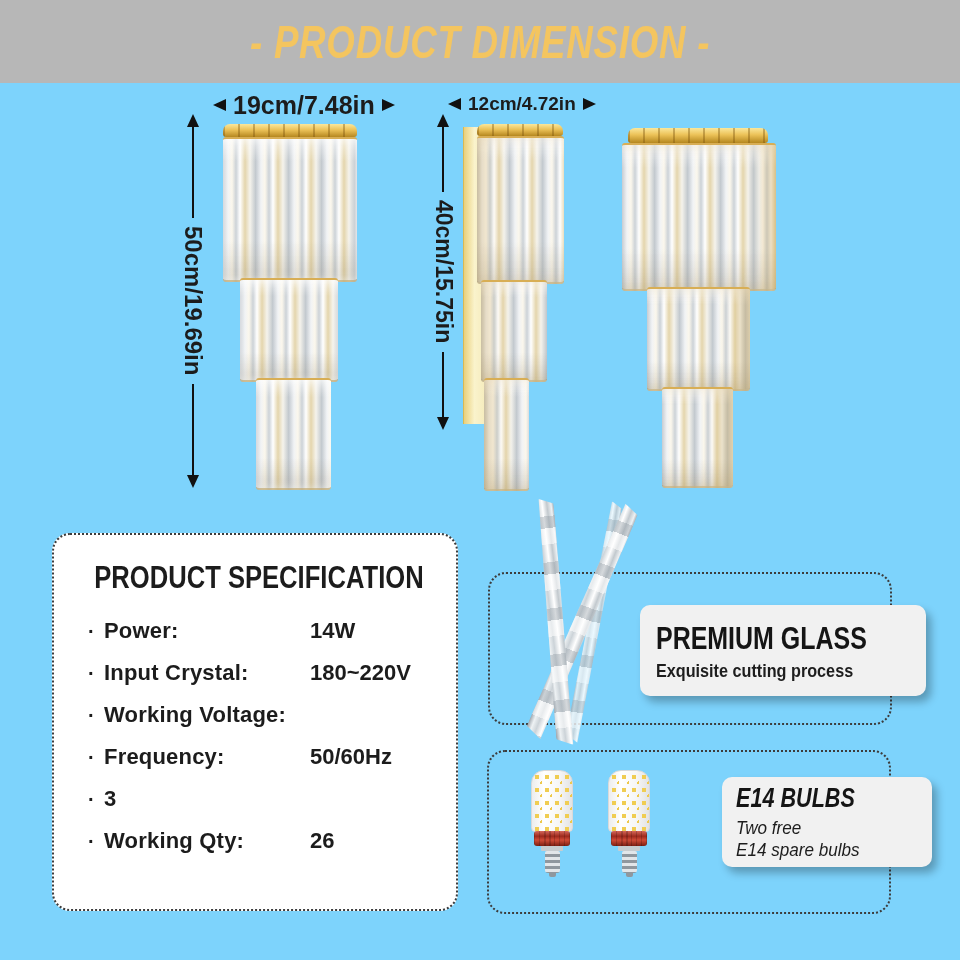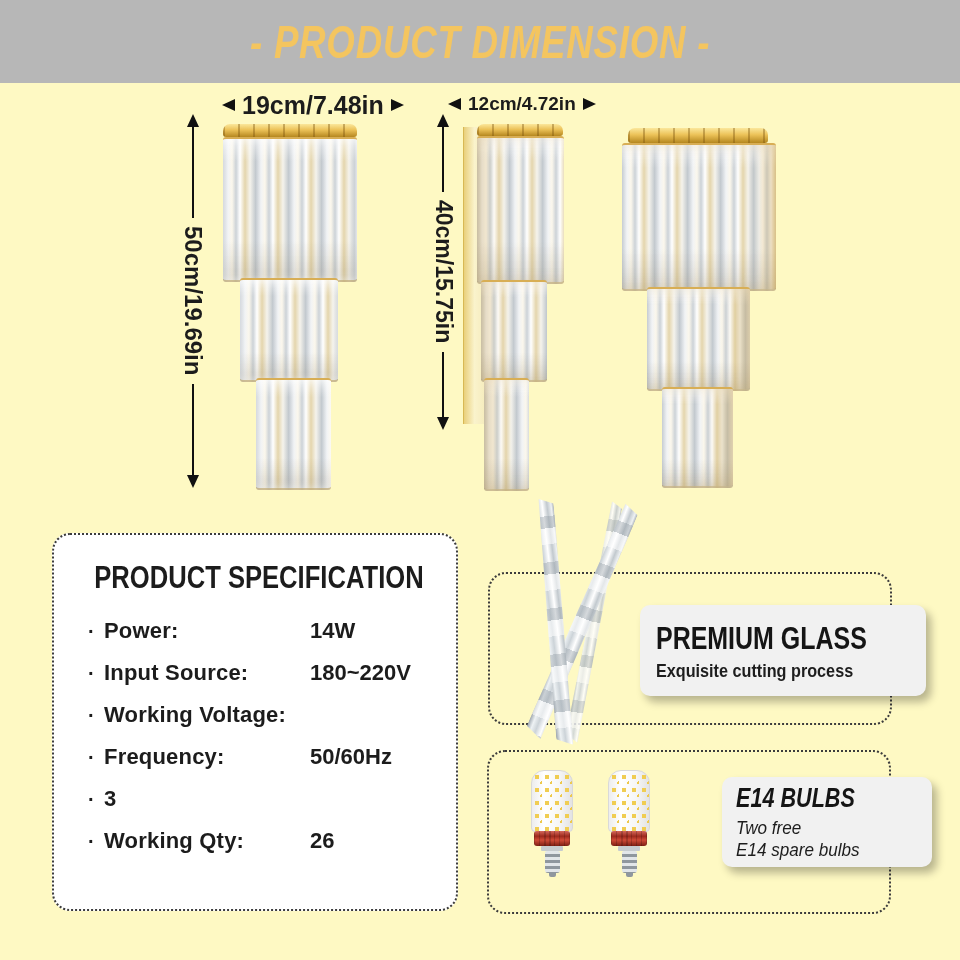--- a/index.html
+++ b/index.html
@@ -1,16 +1,16 @@
 <!DOCTYPE html>
 <html><head>
 <meta charset="utf-8">
 <style>
   html,body{margin:0;padding:0;background:#ffffff;}
-  #canvas{position:relative;width:960px;height:960px;background:#fef9c3;overflow:hidden;
+  #canvas{position:relative;width:960px;height:960px;background:#7dd3fc;overflow:hidden;
           font-family:"Liberation Sans", sans-serif;color:#1c1c1c;}
 
   
   .header{position:absolute;left:0;top:0;width:960px;height:83px;background:#b7b7b7;
           display:flex;align-items:center;justify-content:center;}
   .header .title{font-size:47px;font-weight:bold;font-style:italic;color:#f4c55f;
           letter-spacing:1px;white-space:nowrap;transform:scaleX(0.78);}
 
   
   .hdim{position:absolute;display:flex;align-items:center;font-weight:bold;white-space:nowrap;}
@@ -96,21 +96,21 @@
 </style>
 </head>
 <body>
 
 <div id="canvas">
 
   <div class="header">
     <div class="title">- PRODUCT DIMENSION -</div>
   </div>
 
-  <div class="hdim fs25" style="left:222px;top:90px;width:180px;height:30px;">
+  <div class="hdim fs25" style="left:213px;top:90px;width:180px;height:30px;">
     <span class="ah left"></span>
     <span class="hline"></span>
     <span class="htext">19cm/7.48in</span>
     <span class="hline"></span>
     <span class="ah right"></span>
   </div>
 
   <div class="hdim fs19" style="left:448px;top:92px;width:124px;height:24px;">
     <span class="ah left"></span>
     <span class="hline"></span>
@@ -160,21 +160,21 @@
   <div class="speccard">
     <div class="spec-title">PRODUCT SPECIFICATION</div>
     <div class="spec-rows">
       <div class="spec-row">
         <span class="spec-bullet">·</span>
         <span class="spec-label">Power:</span>
         <span class="spec-value">14W</span>
       </div>
       <div class="spec-row">
         <span class="spec-bullet">·</span>
-        <span class="spec-label">Input Source:</span>
+        <span class="spec-label">Input Crystal:</span>
         <span class="spec-value">180~220V</span>
       </div>
       <div class="spec-row">
         <span class="spec-bullet">·</span>
         <span class="spec-label">Working Voltage:</span>
       </div>
       <div class="spec-row">
         <span class="spec-bullet">·</span>
         <span class="spec-label">Frequency:</span>
         <span class="spec-value">50/60Hz</span>

